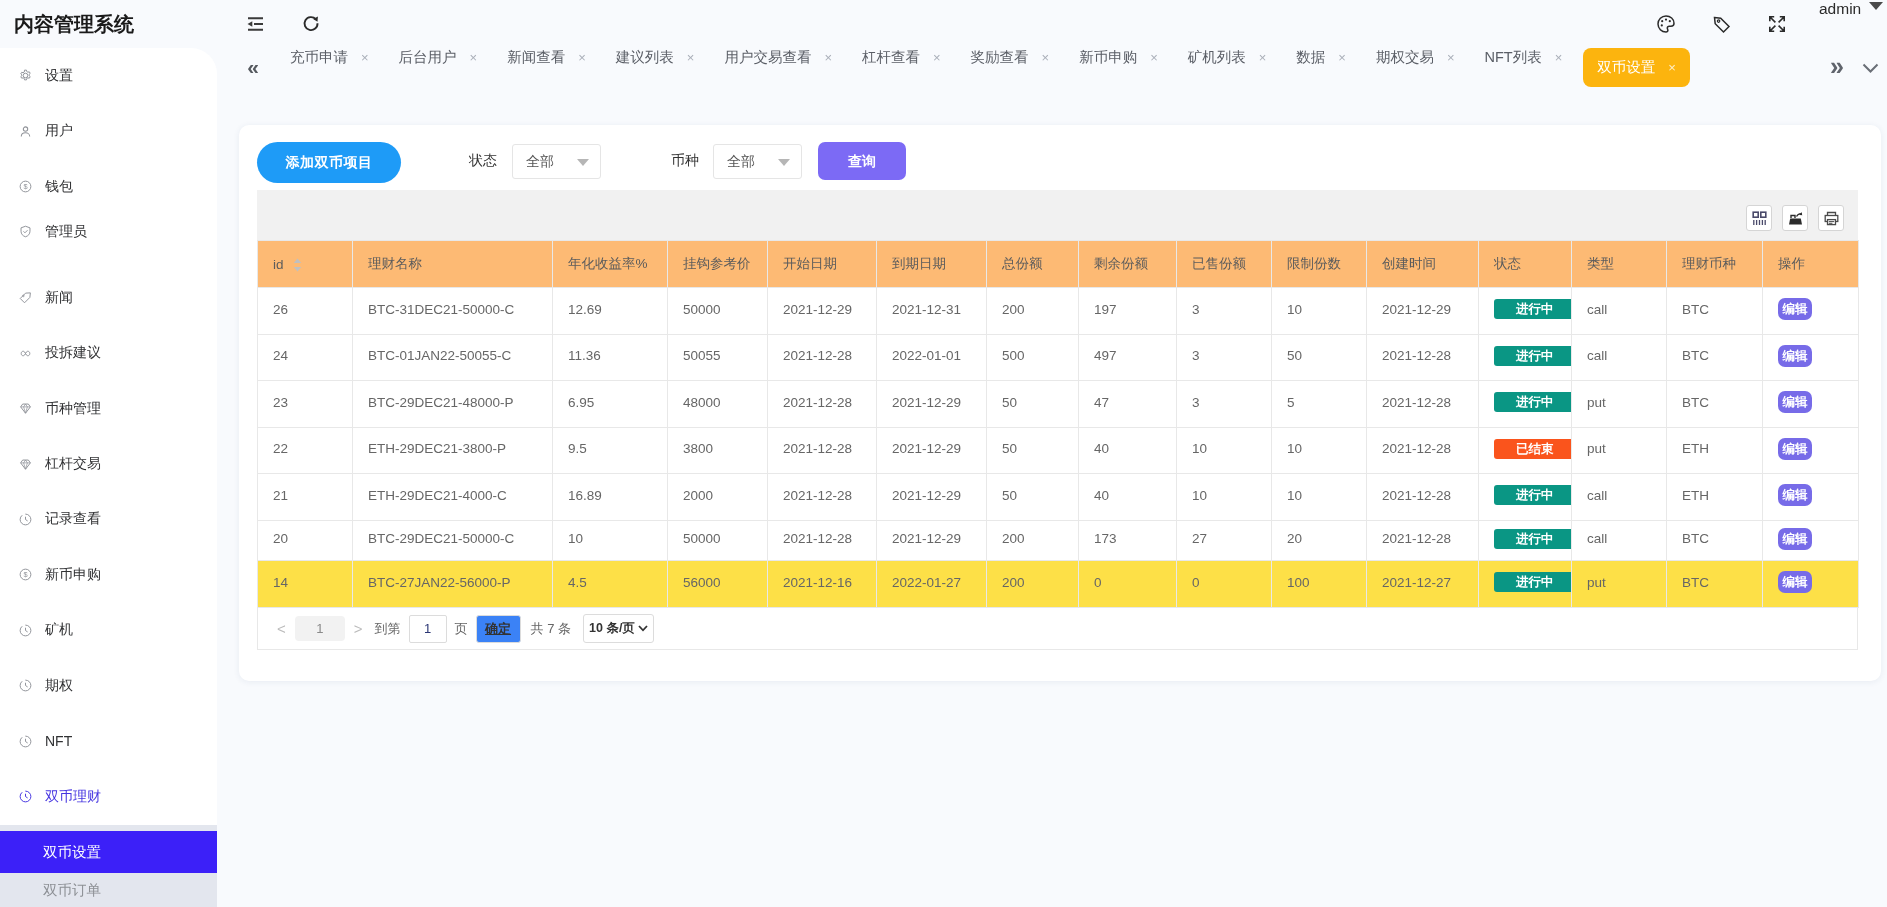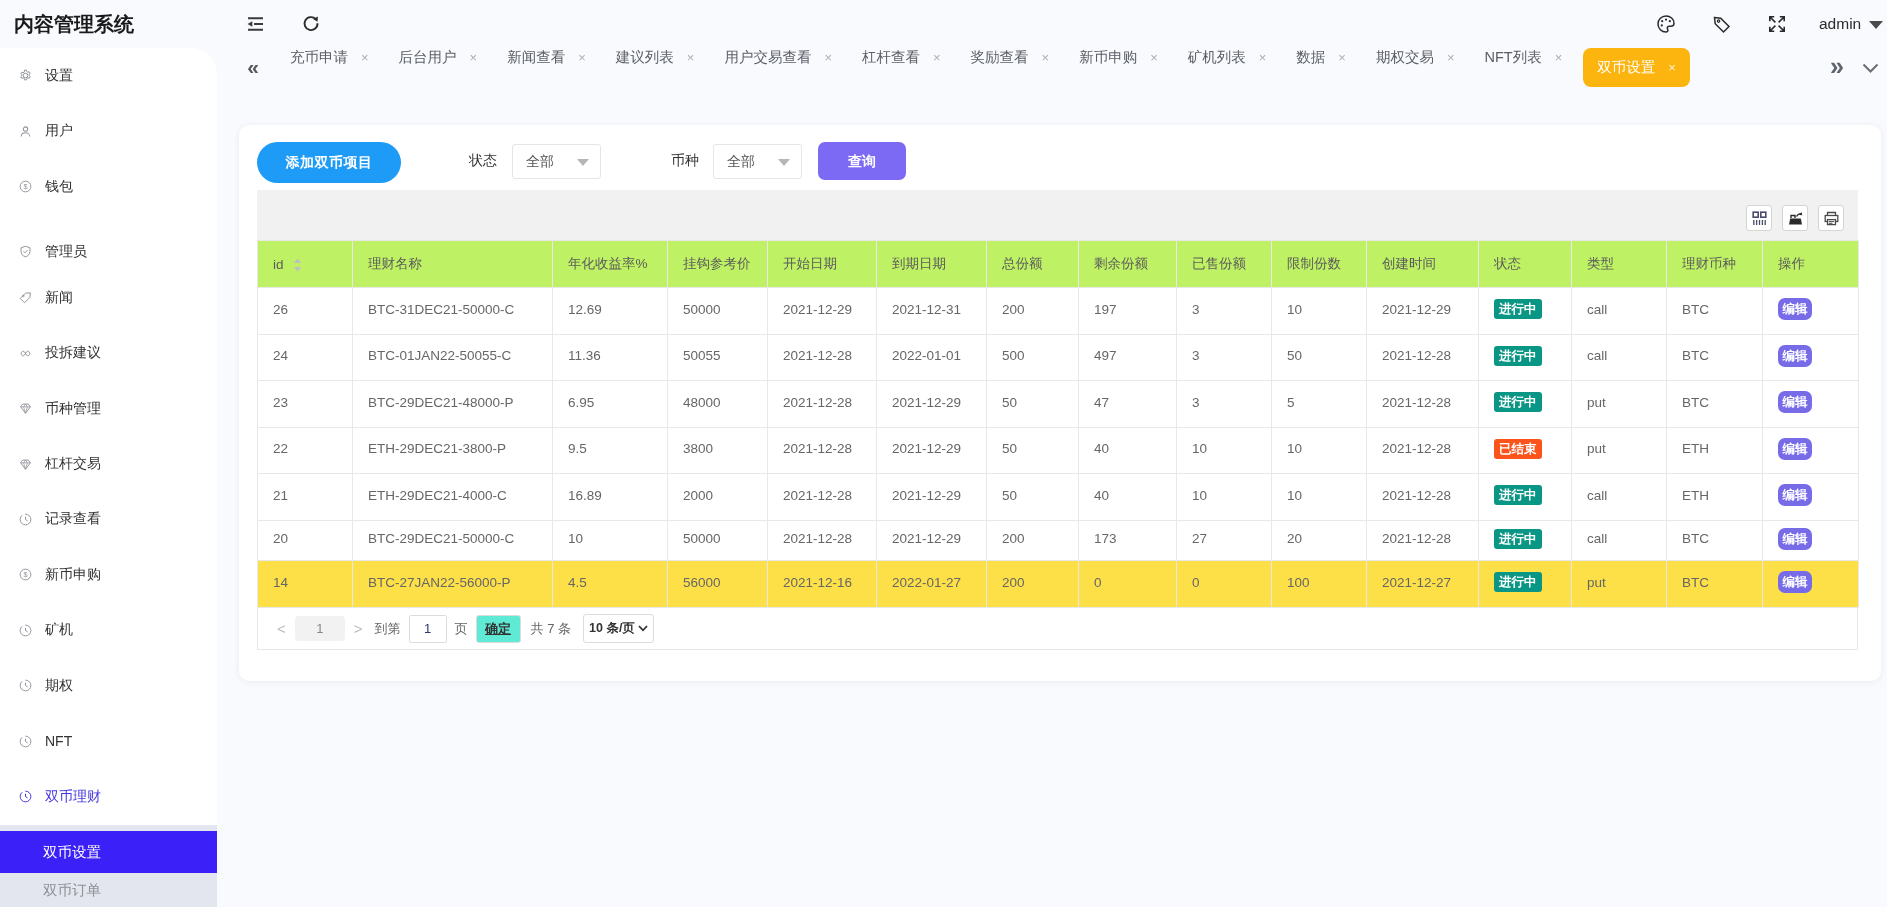--- a/index.html
+++ b/index.html
@@ -1,21 +1,21 @@
 <!DOCTYPE html>
 <html><head>
 <meta charset="utf-8">
 <style>
 * { margin:0; padding:0; box-sizing:border-box; }
 html,body { width:1887px; height:907px; overflow:hidden; }
 body { font-family:"Liberation Sans", sans-serif; background:#f8fafd; position:relative; }
 
 #topbar { position:absolute; left:0; top:0; width:1887px; height:48px; background:#f8fafd; }
 #logo { position:absolute; left:0; top:0; width:217px; height:48px; background:#f8fafd; font-size:20px; font-weight:bold; color:#1a1a1a; line-height:48px; padding-left:14px; }
-#admin { position:absolute; top:0; height:48px; left:1819px; display:flex; align-items:center; font-size:15.5px; color:#2b2b2b; gap:8px; }
+#admin { position:absolute; top:0; height:48px; left:1819px; display:flex; font-size:15.5px; color:#2b2b2b; gap:8px; }
 #admin .caret { width:0;height:0;border-left:7px solid transparent;border-right:7px solid transparent;border-top:8px solid #4a4a4a; margin-top:2px; }
 
 #tabbar { position:absolute; left:217px; top:48px; width:1670px; height:40px; background:#f8fafd; }
 .tabs { position:absolute; left:28px; top:0; height:40px; display:flex; align-items:flex-start; }
 .tab { display:flex; align-items:center; margin-right:30px; }
 .tab .t { font-size:14.5px; color:#5a5e66; white-space:nowrap; }
 .tab .x { font-size:13px; color:#a9aeb8; margin-left:13px; }
 .tab.active { background:#fcb40e; border-radius:8px; height:39px; padding:0 14px; margin-right:0; }
 .tab.active .t { color:#fff; }
 .tab.active .x { color:rgba(255,255,255,0.78); }
@@ -36,34 +36,34 @@
 .flabel { position:absolute; top:27px; font-size:14px; color:#333; }
 .fselect { position:absolute; top:19px; width:89px; height:35px; border:1px solid #e5e5e5; border-radius:3px; background:#fff; font-size:14px; color:#555; line-height:33px; padding-left:13px; }
 .fselect .arr { position:absolute; right:11px; top:14px; width:0; height:0; border-left:6px solid transparent; border-right:6px solid transparent; border-top:7px solid #b6b6b6; }
 #btn-query { position:absolute; left:579px; top:17px; width:88px; height:38px; background:#7c6af5; border-radius:7px; color:#fff; font-size:14px; font-weight:bold; text-align:center; line-height:38px; }
 
 #tablewrap { position:absolute; left:18px; top:65px; width:1601px; }
 #toolbar { height:50px; background:#f1f1f1; position:relative; }
 .tbtn { position:absolute; top:15px; width:26px; height:26px; background:#fff; border:1px solid #d5d5d5; border-radius:3px; display:flex; align-items:center; justify-content:center; }
 table { border-collapse:collapse; table-layout:fixed; width:1601px; font-size:13.5px; color:#666; }
 th, td { border:1px solid #e8e8e8; padding:0 0 0 15px; text-align:left; font-weight:normal; white-space:nowrap; overflow:hidden; }
-thead tr { height:47px; background:#bef264; }
+thead tr { height:47px; background:#fdba74; }
 thead th { color:#5c5c5c; font-size:13.5px; }
 tbody tr { background:#fff; }
 tbody td { padding-bottom:4px; }
 tbody tr.stripe { background:#fde047; }
-.chip { display:inline-block; padding:0 5px; height:20px; line-height:20px; border-radius:3px; color:#fff; font-size:12.5px; font-weight:bold; }
+.chip { display:inline-block; padding:0 22px; height:20px; line-height:20px; border-radius:3px; color:#fff; font-size:12.5px; font-weight:bold; }
 .chip.g { background:#0a9684; }
 .chip.r { background:#fa541c; }
 .ebtn { display:inline-block; width:34px; height:22px; line-height:22px; text-align:center; background:#776be8; border-radius:7px; color:#fff; font-size:12.5px; font-weight:bold; }
 #pager { height:42px; border:1px solid #e8e8e8; border-top:none; display:flex; align-items:center; font-size:13px; color:#666; }
 .pchev { color:#bbb; font-size:15px; }
 #pnum { width:50px; height:25px; background:#f2f2f2; border-radius:4px; text-align:center; line-height:25px; color:#8a8a8a; margin:0 9px; }
 #goinput { width:38px; height:28px; border:1px solid #dcdcdc; border-radius:2px; text-align:center; line-height:26px; color:#2b3674; margin:0 8px; background:#fff;}
-#okbtn { width:45px; height:28px; border:1px solid #dcdcdc; border-radius:3px; text-align:center; line-height:26px; color:#333; font-weight:bold; margin:0 10px 0 8px; background:#5eead4;text-decoration:underline;}
+#okbtn { width:45px; height:28px; border:1px solid #dcdcdc; border-radius:3px; text-align:center; line-height:26px; color:#333; font-weight:bold; margin:0 10px 0 8px; background:#3b82f6;text-decoration:underline;}
 #psel { height:29px; border:1px solid #dcdcdc; border-radius:3px; line-height:27px; padding:0 5px; color:#333; font-weight:bold; margin-left:12px; background:#fff; display:flex; align-items:center; gap:3px; font-size:12.5px;}
 </style>
 </head>
 <body>
 <div id="topbar"></div>
 <div id="logo">内容管理系统</div>
 <svg style="position:absolute;left:247px;top:16px;" width="17" height="16" viewBox="0 0 17 16">
     <path d="M1 2.2h15M1 13.8h15M7 8h9" stroke="#3a3a3a" stroke-width="2.1" fill="none"></path>
     <path d="M0.5 8L5.3 5.2v5.6z" fill="#3a3a3a"></path>
   </svg>
@@ -166,21 +166,21 @@
       </svg>
       <span class="mt">用户</span>
     </div>
     <div class="mitem" style="top:159.22px;">
       <svg viewBox="0 0 16 16">
         <circle cx="8" cy="8" r="6.6" fill="none" stroke="#909399" stroke-width="1.2"></circle>
         <text x="8" y="11.2" font-size="9" text-anchor="middle" fill="#909399" font-family="Liberation Sans">$</text>
       </svg>
       <span class="mt">钱包</span>
     </div>
-    <div class="mitem" style="top:224px;">
+    <div class="mitem" style="top:204px;">
       <svg viewBox="0 0 16 16">
         <path d="M8 1.5l5.5 2v4.2c0 3.4-2.2 5.8-5.5 6.8-3.3-1-5.5-3.4-5.5-6.8V3.5z" fill="none" stroke="#909399" stroke-width="1.2"></path>
         <path d="M5.5 7.8l1.8 1.8 3.2-3.2" fill="none" stroke="#909399" stroke-width="1.2"></path>
       </svg>
       <span class="mt">管理员</span>
     </div>
     <div class="mitem" style="top:270.14px;">
       <svg viewBox="0 0 16 16">
         <path d="M1.8 2.5l5.6.6 6.6 6.6-5.3 5.3-6.6-6.6z" fill="none" stroke="#909399" stroke-width="1.2" transform="rotate(90 8 8.5)"></path>
         <circle cx="5.4" cy="6" r="1" fill="none" stroke="#909399"></circle>

